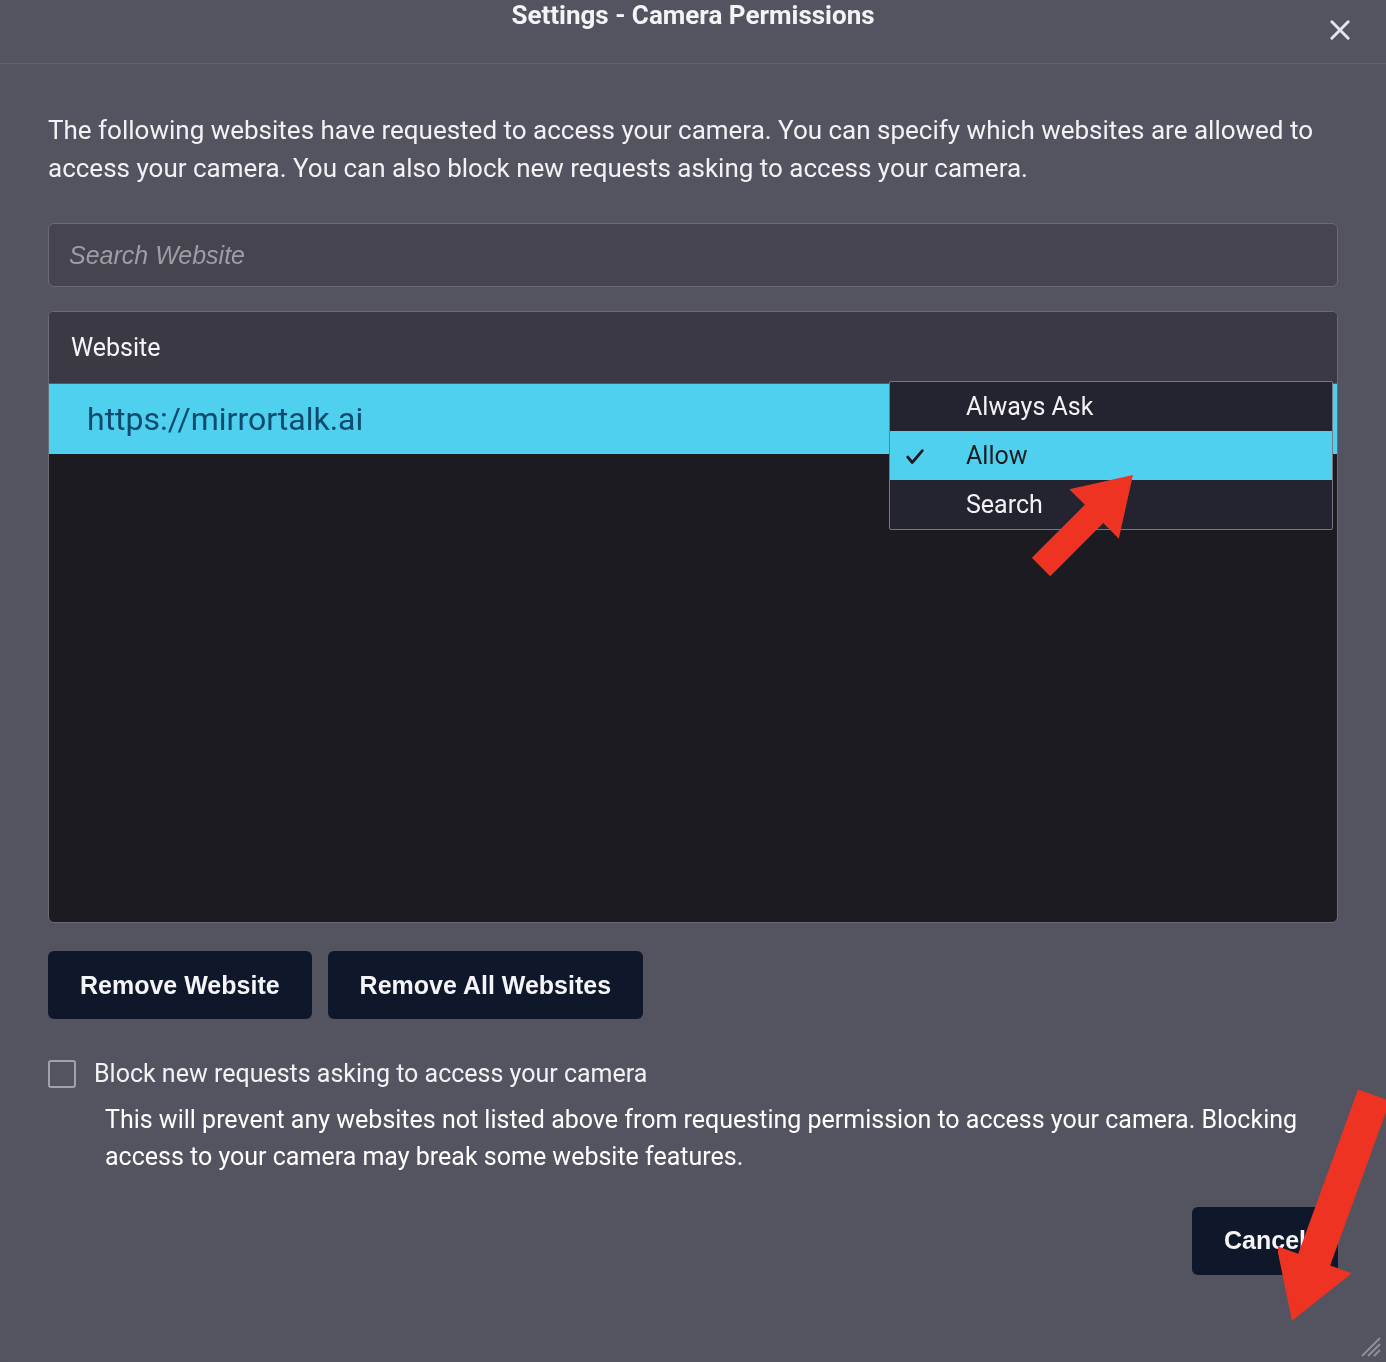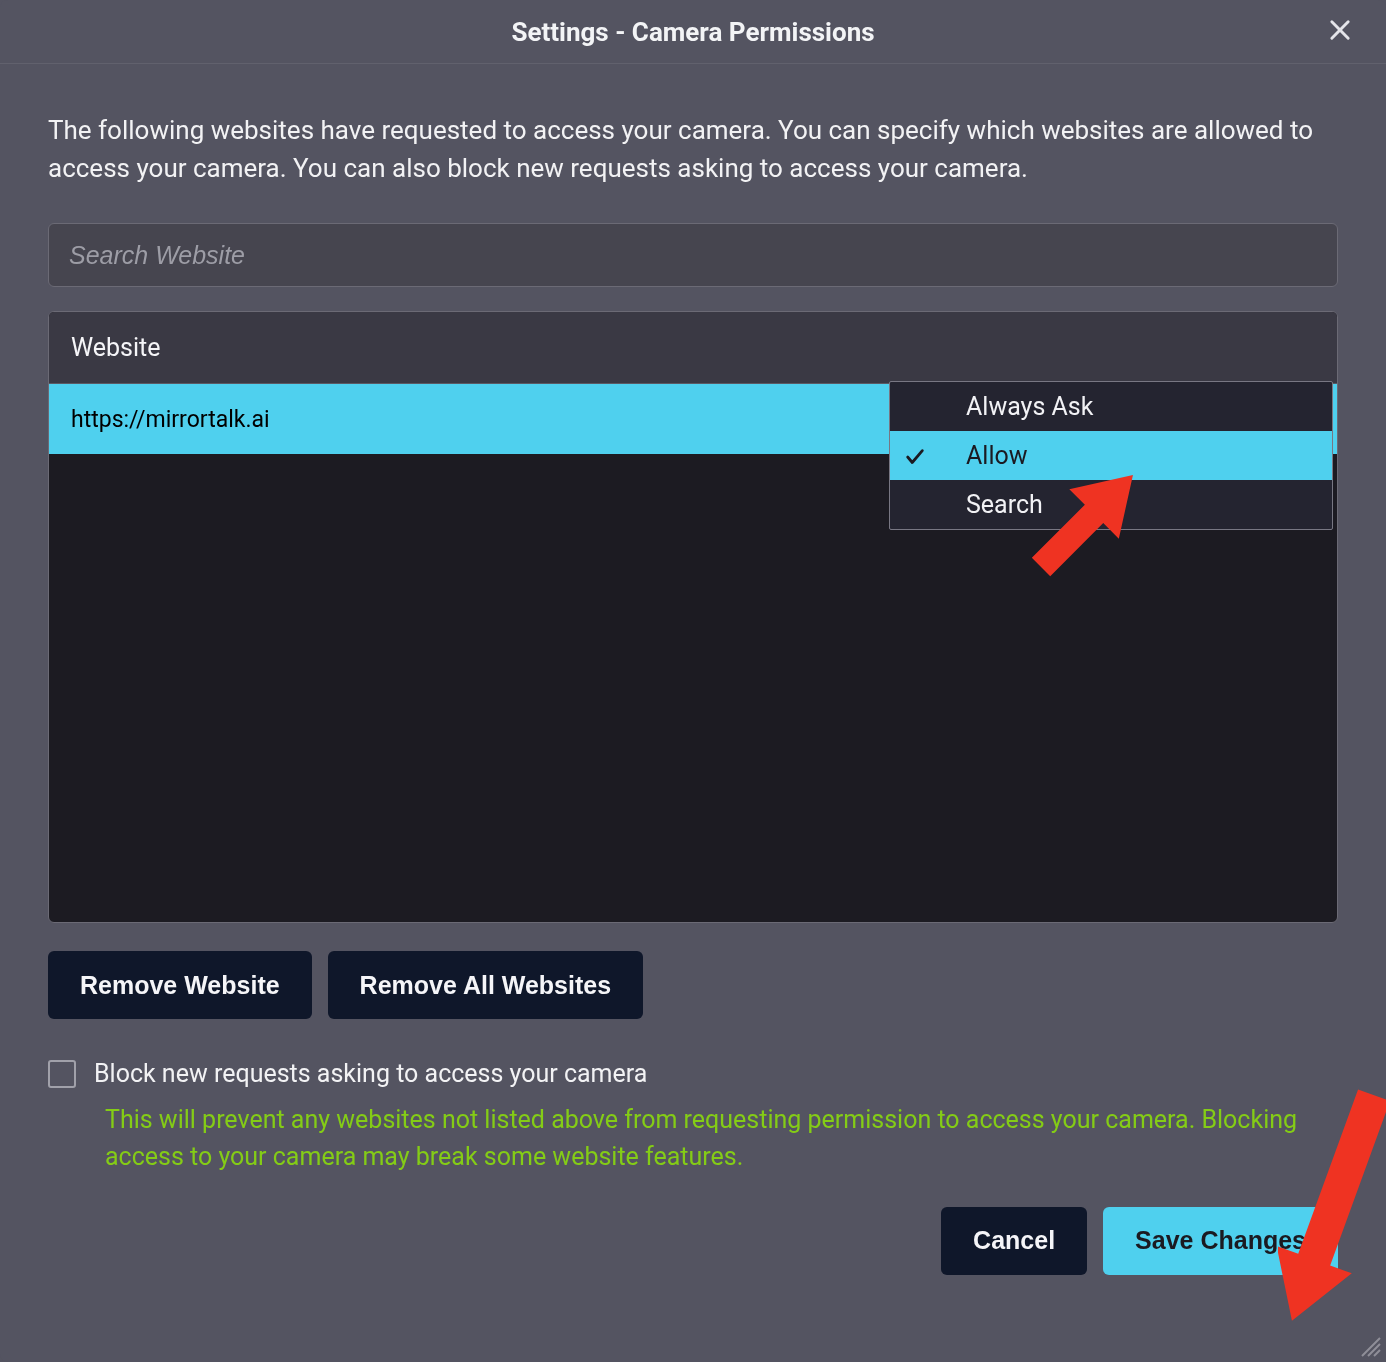--- a/index.html
+++ b/index.html
@@ -22,21 +22,21 @@
       width: 1386px;
       height: 1362px;
       background: #545461;
       border-radius: 8px;
       display: flex;
       flex-direction: column;
     }
     .titlebar {
       height: 64px;
       display: flex;
-      align-items: center;
+      align-items: flex-start;
       justify-content: center;
       position: relative;
       border-bottom: 1px solid rgba(255,255,255,0.08);
     }
     .title {
       font-size: 26px;
       font-weight: 700;
       color: #f3f4f6;
     }
     .close-btn {
@@ -116,23 +116,23 @@
       position: relative;
     }
     .table-row {
       height: 70px;
       display: flex;
       align-items: center;
       background: #4fd0ee;
     }
     .td-website {
       flex: 1;
-      padding: 0 22px;
-      font-size: 23px;
-      color: #000000;
+      padding: 0 38px;
+      font-size: 32px;
+      color: #0c4a6e;
     }
     .dropdown {
       position: absolute;
       left: 889px;
       top: 381px;
       width: 444px;
       background: #242430;
       border: 1px solid #787783;
       border-radius: 2px;
       overflow: hidden;
@@ -213,21 +213,21 @@
       background: transparent;
       cursor: pointer;
       flex-shrink: 0;
     }
     .checkbox-label {
       font-size: 25px;
       color: #f2f2f4;
     }
     .checkbox-help {
       font-size: 25px;
-      color: #84cc16;
+      color: #ffffff;
       margin-left: 57px;
       margin-top: 14px;
       line-height: 1.45;
     }
     .footer-buttons {
       display: flex;
       justify-content: flex-end;
       gap: 16px;
       margin-top: 32px;
       padding-bottom: 40px;
@@ -284,21 +284,20 @@
     </div>
 
     <div class="checkbox-row">
       <div class="checkbox"></div>
       <div class="checkbox-label">Block new requests asking to access your camera</div>
     </div>
     <p class="checkbox-help">This will prevent any websites not listed above from requesting permission to access your camera. Blocking access to your camera may break some website features.</p>
 
     <div class="footer-buttons">
       <button class="btn">Cancel</button>
-      <button class="btn btn-primary">Save Changes</button>
     </div>
 
   </div>
 
   <div class="dropdown">
     <div class="dropdown-item">
       <span>Always Ask</span>
     </div>
     <div class="dropdown-item selected">
       <span class="check-icon">

